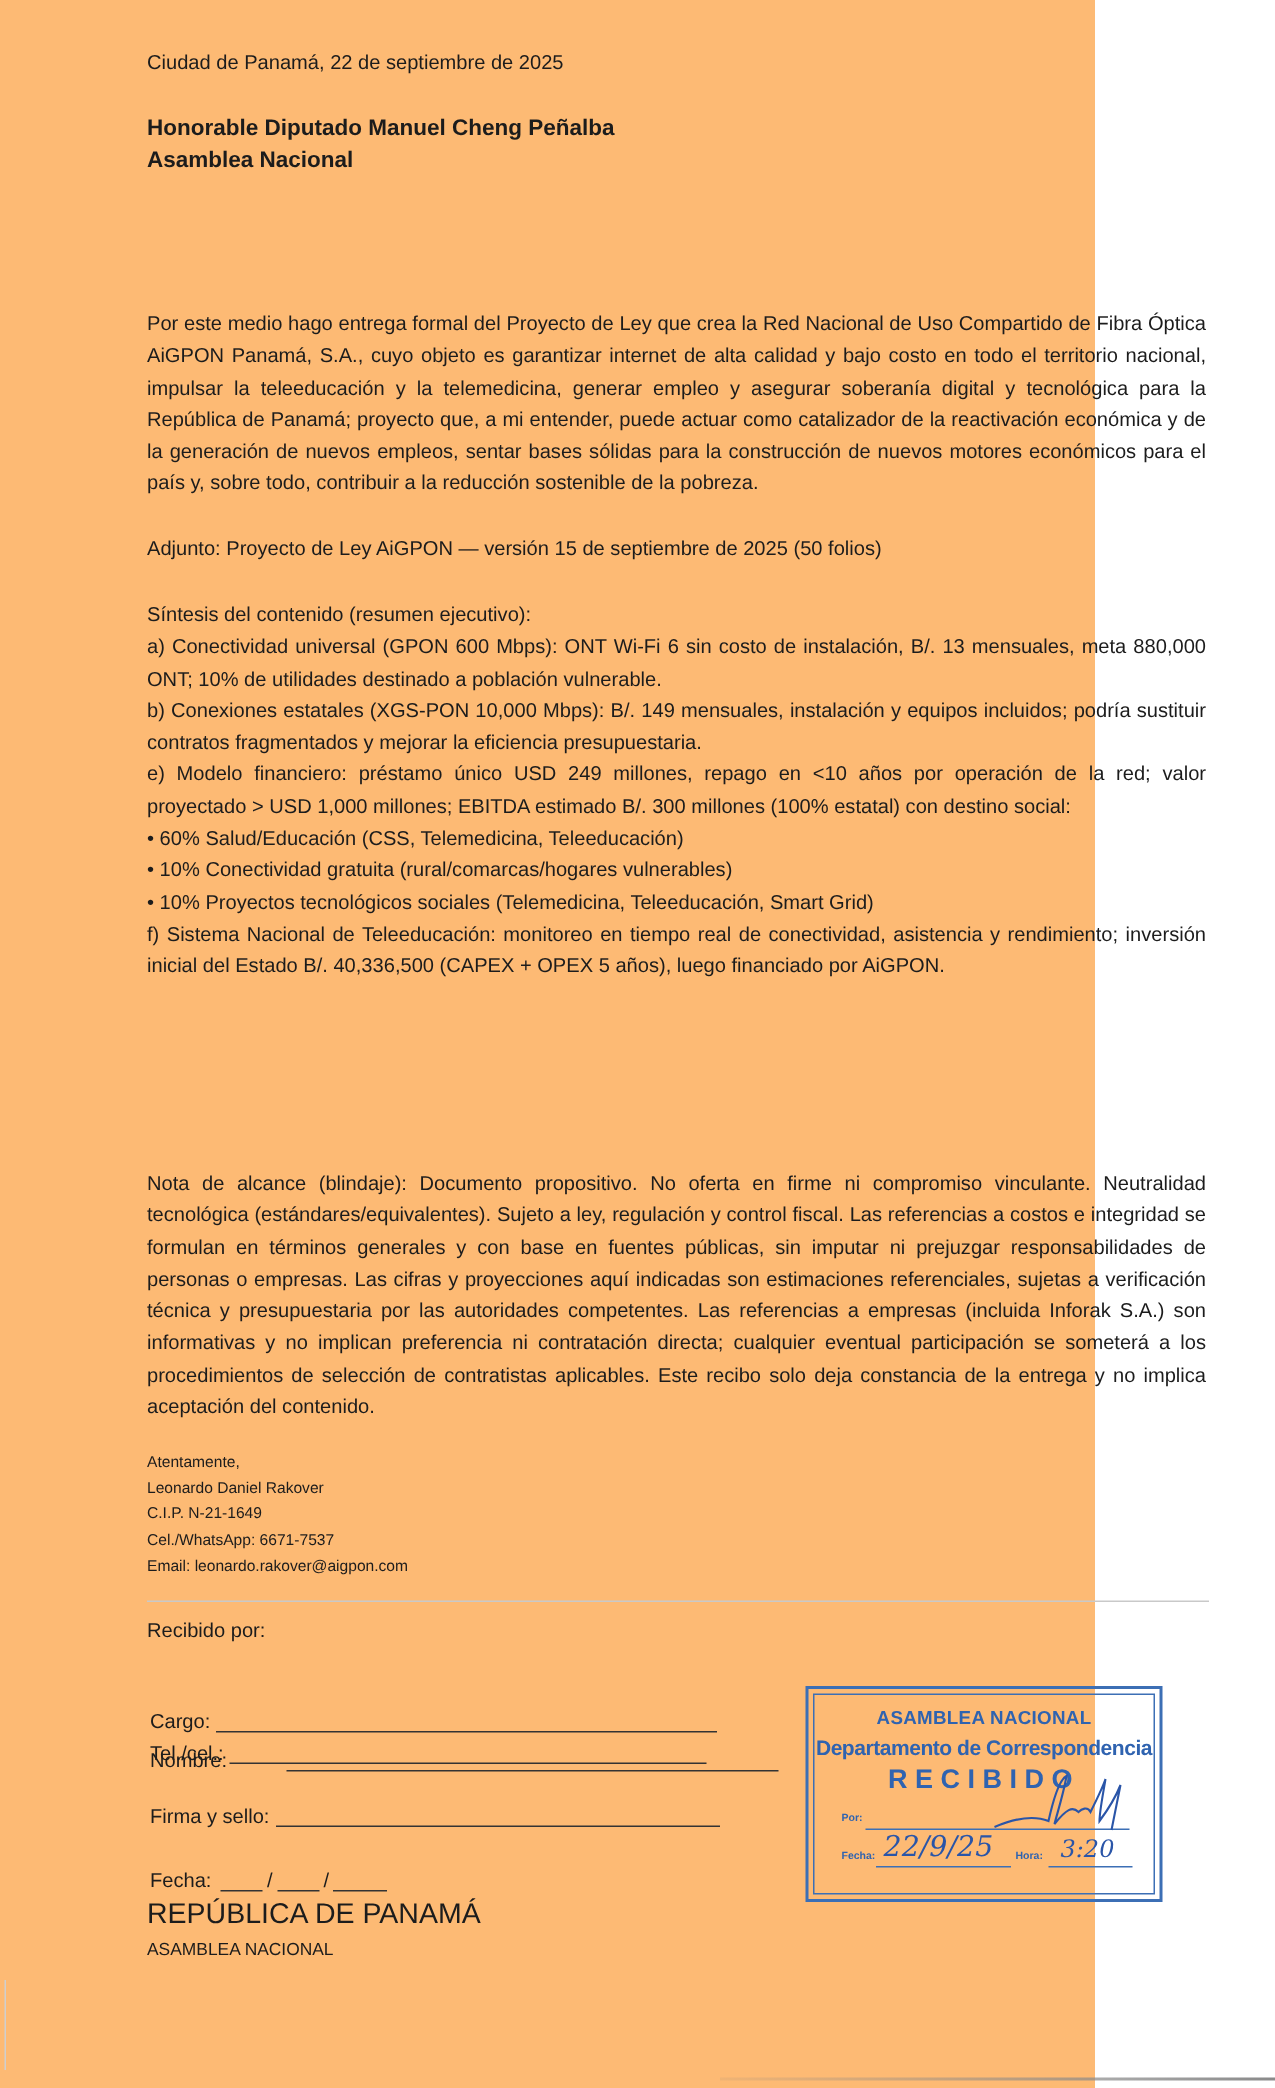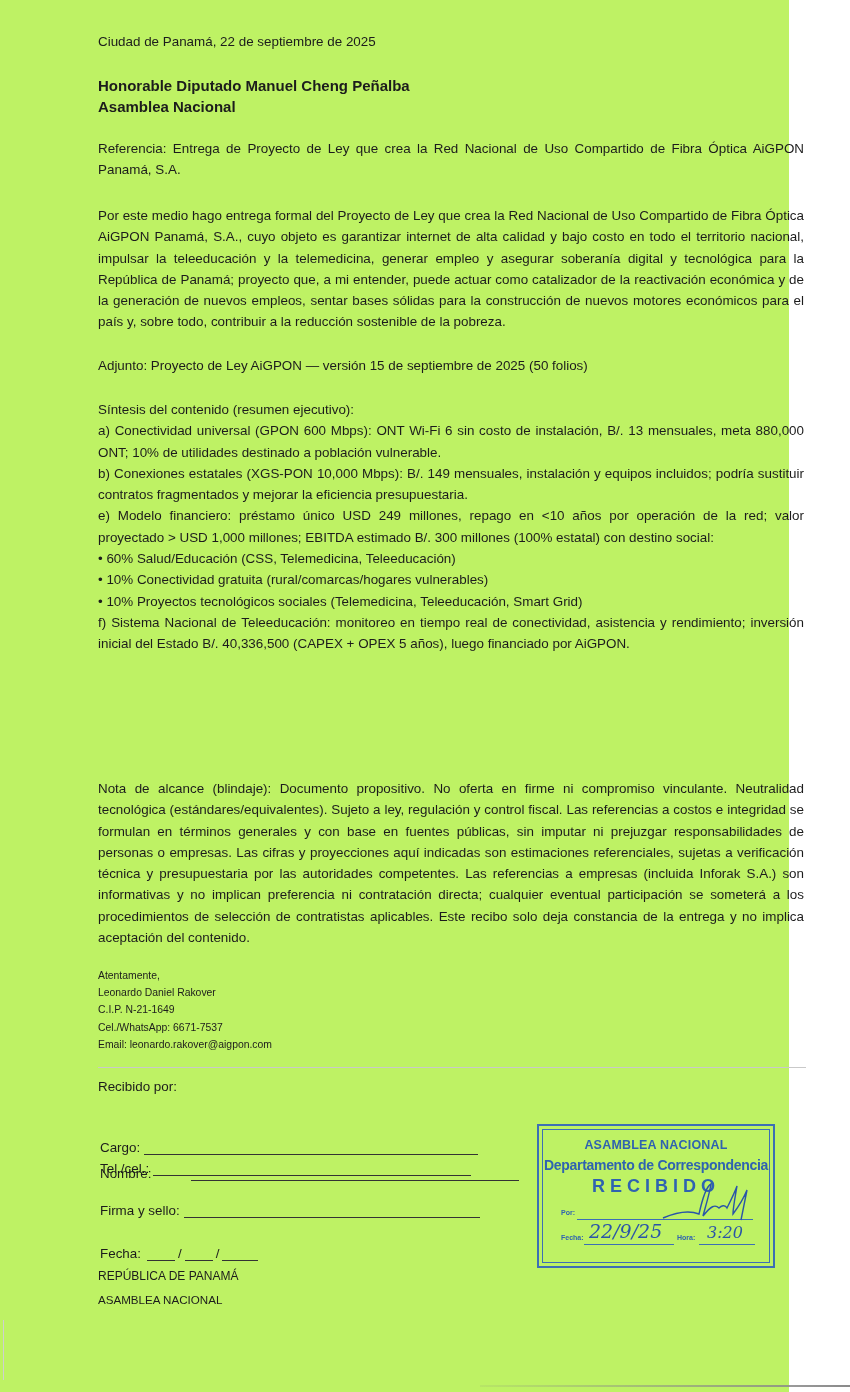--- a/index.html
+++ b/index.html
@@ -1,20 +1,20 @@
 <!DOCTYPE html>
 <html><head>
   <meta charset="utf-8">
   <style>
     html, body { margin: 0; padding: 0; background: #ffffff; }
     body {
       width: 850px; height: 1392px; position: relative; overflow: hidden;
       font-family: "Liberation Sans", sans-serif; color: #1c1c1c;
     }
-    .page { position: absolute; left: 0; top: 0; width: 789px; height: 1392px; background: #bef264; }
+    .page { position: absolute; left: 0; top: 0; width: 730px; height: 1392px; background: #fdba74; }
     .edge-left { position: absolute; left: 3px; top: 1320px; width: 1px; height: 60px; background: #cfcfcf; }
     .edge-bottom { position: absolute; left: 480px; top: 1385px; width: 370px; height: 2px; background: linear-gradient(90deg, rgba(120,120,120,0.1), #8a8a8a); }
     .txt { position: absolute; left: 98px; font-size: 13.4px; line-height: 21.3px; }
     .justify { width: 706px; text-align: justify; text-align-last: left; }
     .date { top: 31px; }
     .addressee { top: 75px; font-weight: bold; font-size: 15px; line-height: 21px; }
     .reference { top: 138px; }
     .body-para { top: 205px; }
     .attach { top: 355px; }
     .synth { top: 399px; }
@@ -25,21 +25,21 @@
     .sep { position: absolute; left: 98px; top: 1067px; width: 708px; height: 1px; background: #c9c9c9; }
     .received { top: 1076px; }
     .field { position: absolute; left: 100px; font-size: 13.4px; display: flex; align-items: flex-end; }
     .field .line { border-bottom: 1px solid #333; height: 14px; margin-left: 4px; }
     .f-nombre { top: 1166px; gap: 36px; }
     .f-cargo { top: 1140px; }
     .f-tel { top: 1161px; }
     .f-firma { top: 1203px; }
     .f-fecha { top: 1246px; }
     .f-fecha .seg { border-bottom: 1px solid #333; height: 14px; display: inline-block; margin: 0 3px; }
-    .rep { top: 1266px; font-size: 12px; }
+    .rep { top: 1266px; font-size: 19px; }
     .asm { top: 1289px; font-size: 11.6px; }
     .stamp {
       position: absolute; left: 537px; top: 1124px; width: 238px; height: 144px;
       border: 2px solid #3c6fb5; box-sizing: border-box; color: #2f63b0;
     }
     .stamp-inner { position: absolute; left: 3px; top: 3px; right: 3px; bottom: 3px; border: 1px solid #3c6fb5; }
     .stamp .s1 { position: absolute; top: 12px; width: 100%; text-align: center; font-weight: bold; font-size: 12.5px; letter-spacing: 0.2px; }
     .stamp .s2 { position: absolute; top: 31px; width: 100%; text-align: center; font-size: 14px; letter-spacing: -0.3px; font-weight: bold; }
     .stamp .s3 { position: absolute; top: 50px; width: 100%; text-align: center; font-weight: bold; font-size: 18px; letter-spacing: 5px; }
     .stamp .por { position: absolute; left: 22px; top: 83px; font-size: 7px; font-weight: bold; }
@@ -60,21 +60,20 @@
   <div class="edge-left"></div>
   <div class="edge-bottom"></div>
 
   <div class="txt date">Ciudad de Panamá, 22 de septiembre de 2025</div>
 
   <div class="txt addressee">
     <div>Honorable Diputado Manuel Cheng Peñalba</div>
     <div>Asamblea Nacional</div>
   </div>
 
-  <div class="txt justify reference">Referencia: Entrega de Proyecto de Ley que crea la Red Nacional de Uso Compartido de Fibra Óptica AiGPON Panamá, S.A.</div>
 
   <div class="txt justify body-para">Por este medio hago entrega formal del Proyecto de Ley que crea la Red Nacional de Uso Compartido de Fibra Óptica AiGPON Panamá, S.A., cuyo objeto es garantizar internet de alta calidad y bajo costo en todo el territorio nacional, impulsar la teleeducación y la telemedicina, generar empleo y asegurar soberanía digital y tecnológica para la República de Panamá; proyecto que, a mi entender, puede actuar como catalizador de la reactivación económica y de la generación de nuevos empleos, sentar bases sólidas para la construcción de nuevos motores económicos para el país y, sobre todo, contribuir a la reducción sostenible de la pobreza.</div>
 
   <div class="txt attach">Adjunto: Proyecto de Ley AiGPON — versión 15 de septiembre de 2025 (50 folios)</div>
 
   <div class="txt justify synth">
     <p>Síntesis del contenido (resumen ejecutivo):</p>
     <p>a) Conectividad universal (GPON 600 Mbps): ONT Wi-Fi 6 sin costo de instalación, B/. 13 mensuales, meta 880,000 ONT; 10% de utilidades destinado a población vulnerable.</p>
     <p>b) Conexiones estatales (XGS-PON 10,000 Mbps): B/. 149 mensuales, instalación y equipos incluidos; podría sustituir contratos fragmentados y mejorar la eficiencia presupuestaria.</p>
     <p>e) Modelo financiero: préstamo único USD 249 millones, repago en &lt;10 años por operación de la red; valor proyectado &gt; USD 1,000 millones; EBITDA estimado B/. 300 millones (100% estatal) con destino social:</p>

